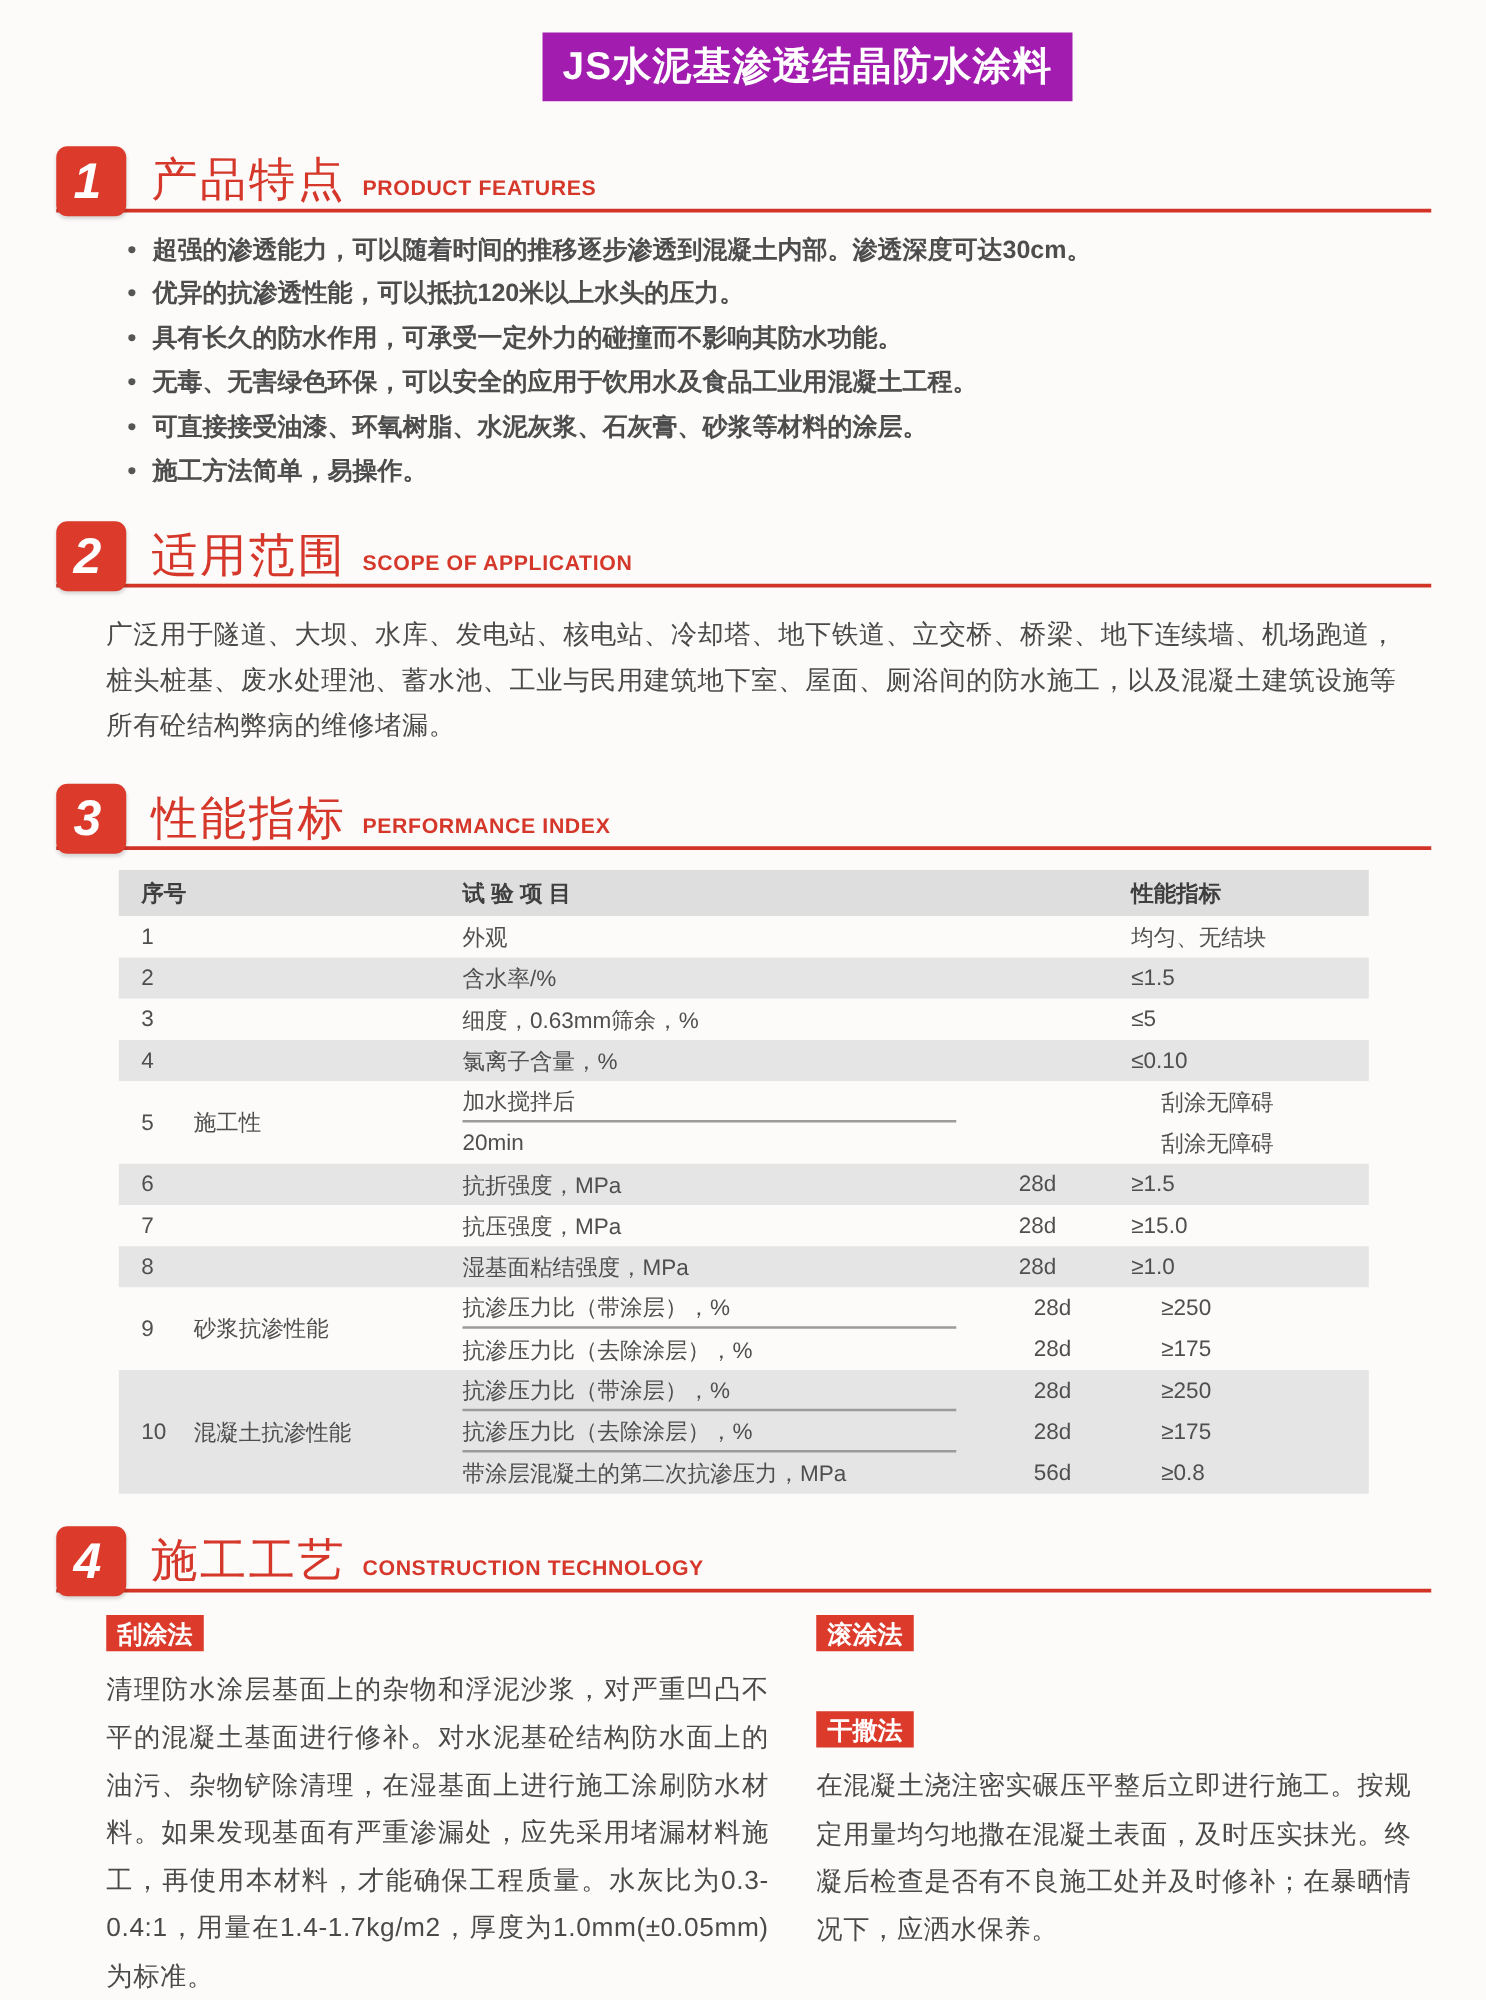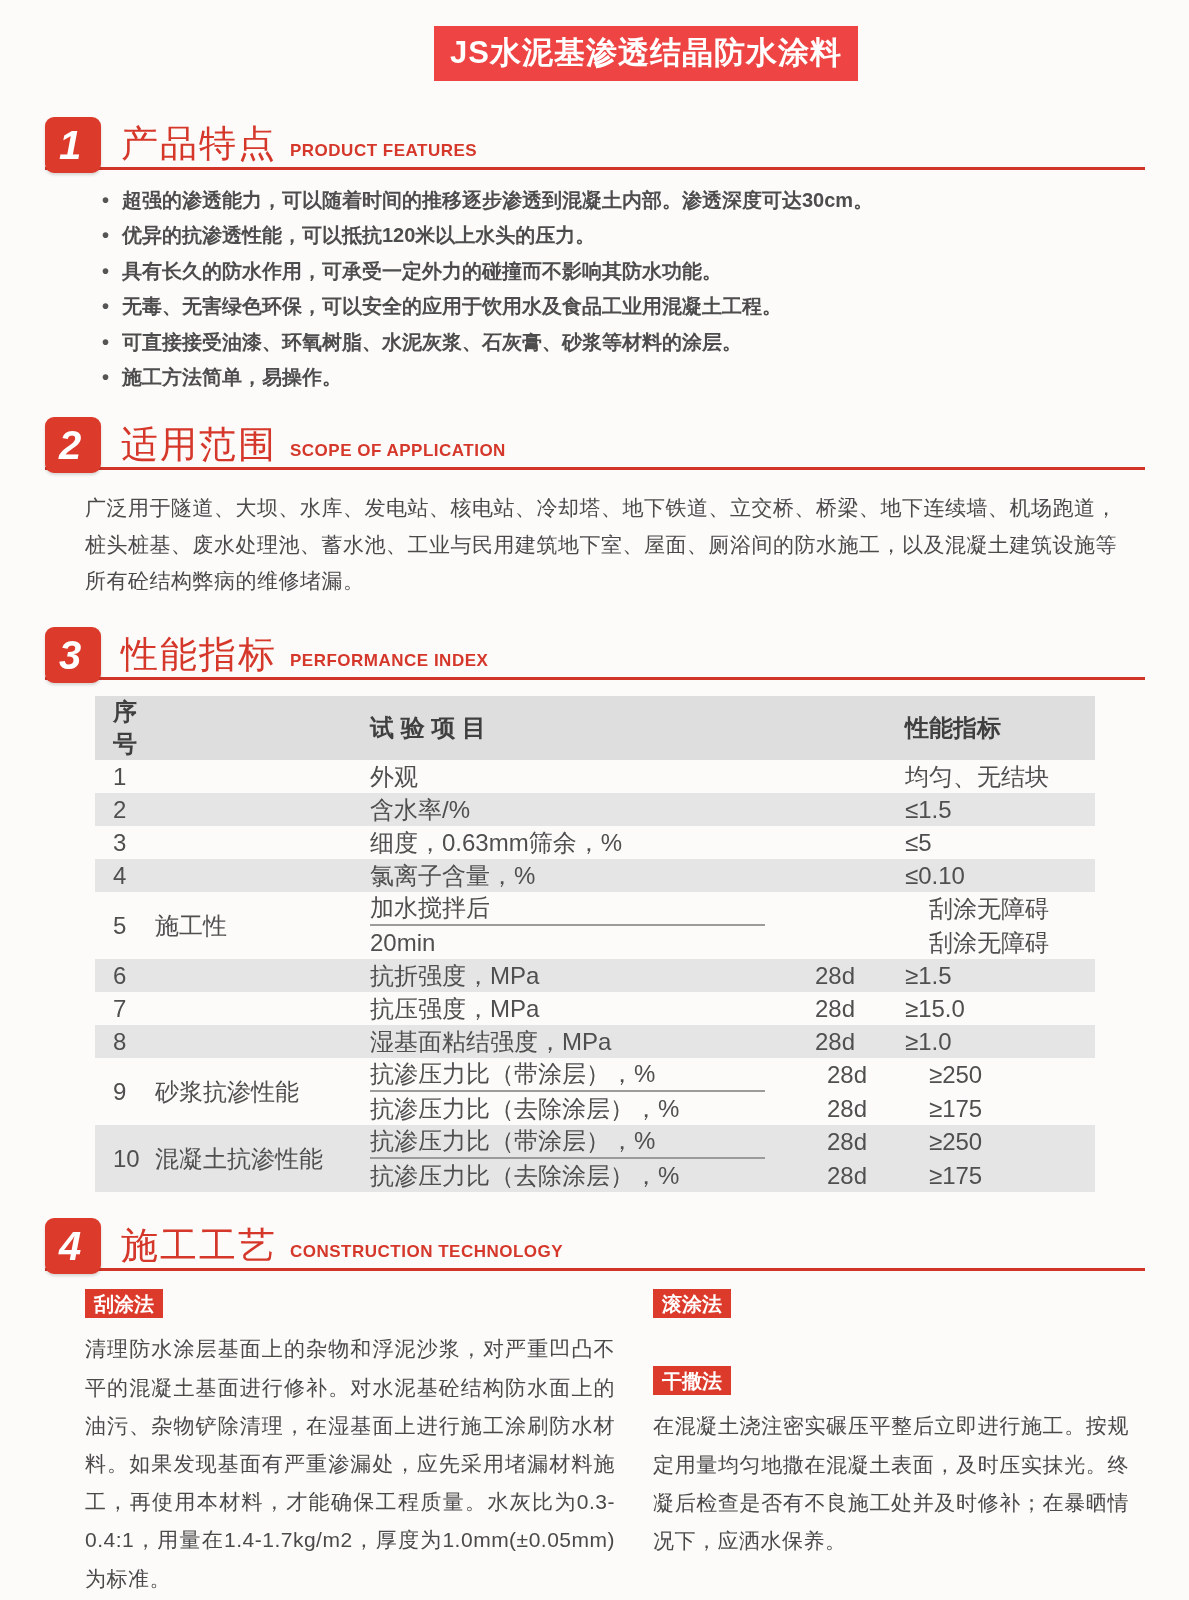--- a/index.html
+++ b/index.html
@@ -6,21 +6,21 @@
   html,body { background:#ffffff; }
   body { font-family:"Liberation Sans", sans-serif; color:#4c4c4c; }
   .page {
     position:relative; width:1189px; height:1600px; margin:0 auto;
     background:#fcfbf9; overflow:hidden;
   }
 
   
   .title-banner {
     display:inline-block; margin:26px 0 0 434px;
-    background:#ef4444; color:#ffffff;
+    background:#a21caf; color:#ffffff;
     font-size:31px; font-weight:bold; letter-spacing:1px;
     padding:6px 16px 7px 16px;
   }
 
   
   .sec-head {
     display:flex; align-items:flex-end;
     margin:0 44px 0 45px;
     border-bottom:3px solid #d23527;
     position:relative;
@@ -52,21 +52,21 @@
     content:"•"; position:absolute; left:2px; top:0; color:#555; font-size:20px;
   }
 
   
   .scope-text {
     margin:20px 60px 0 85px; font-size:21px; color:#4a4a4a;
     line-height:1.73; letter-spacing:0.5px;
   }
 
   
-  .tbl { width:1000px; margin:16px 0 16px 95px; font-size:24px; color:#4f4f4f; }
+  .tbl { width:1000px; margin:16px 0 16px 95px; font-size:18px; color:#4f4f4f; }
   .trow { display:flex; align-items:stretch; min-height:33px; background:#fcfbf9; }
   .trow.head { background:#dedede; font-weight:bold; color:#3f3f3f; min-height:37px; }
   .trow.shade { background:#e5e5e5; }
   .c-no   { width:60px;  padding-left:18px; display:flex; align-items:center; }
   .c-group{ width:215px; display:flex; align-items:center; }
   .c-item { width:425px; display:flex; align-items:center; }
   .c-age  { width:90px;  display:flex; align-items:center; padding-left:20px; }
   .c-val  { flex:1;      display:flex; align-items:center; padding-left:20px; }
   .c-subs { flex:1; display:flex; flex-direction:column; }
   .subrow { display:flex; min-height:33px;gap:12px; }
@@ -237,20 +237,25 @@
         <div class="subrow">
           <div class="s-item">抗渗压力比（带涂层），%</div>
           <div class="s-age">28d</div>
           <div class="s-val">≥250</div>
         </div>
         <div class="subrow">
           <div class="s-item">抗渗压力比（去除涂层），%</div>
           <div class="s-age">28d</div>
           <div class="s-val">≥175</div>
         </div>
+        <div class="subrow">
+          <div class="s-item">带涂层混凝土的第二次抗渗压力，MPa</div>
+          <div class="s-age">56d</div>
+          <div class="s-val">≥0.8</div>
+        </div>
       </div>
     </div>
   </div>
 
   
   <div class="sec-head mt-s4">
     <div class="num-box">4</div>
     <div class="sec-title">施工工艺</div>
     <div class="sec-sub">CONSTRUCTION TECHNOLOGY</div>
   </div>

